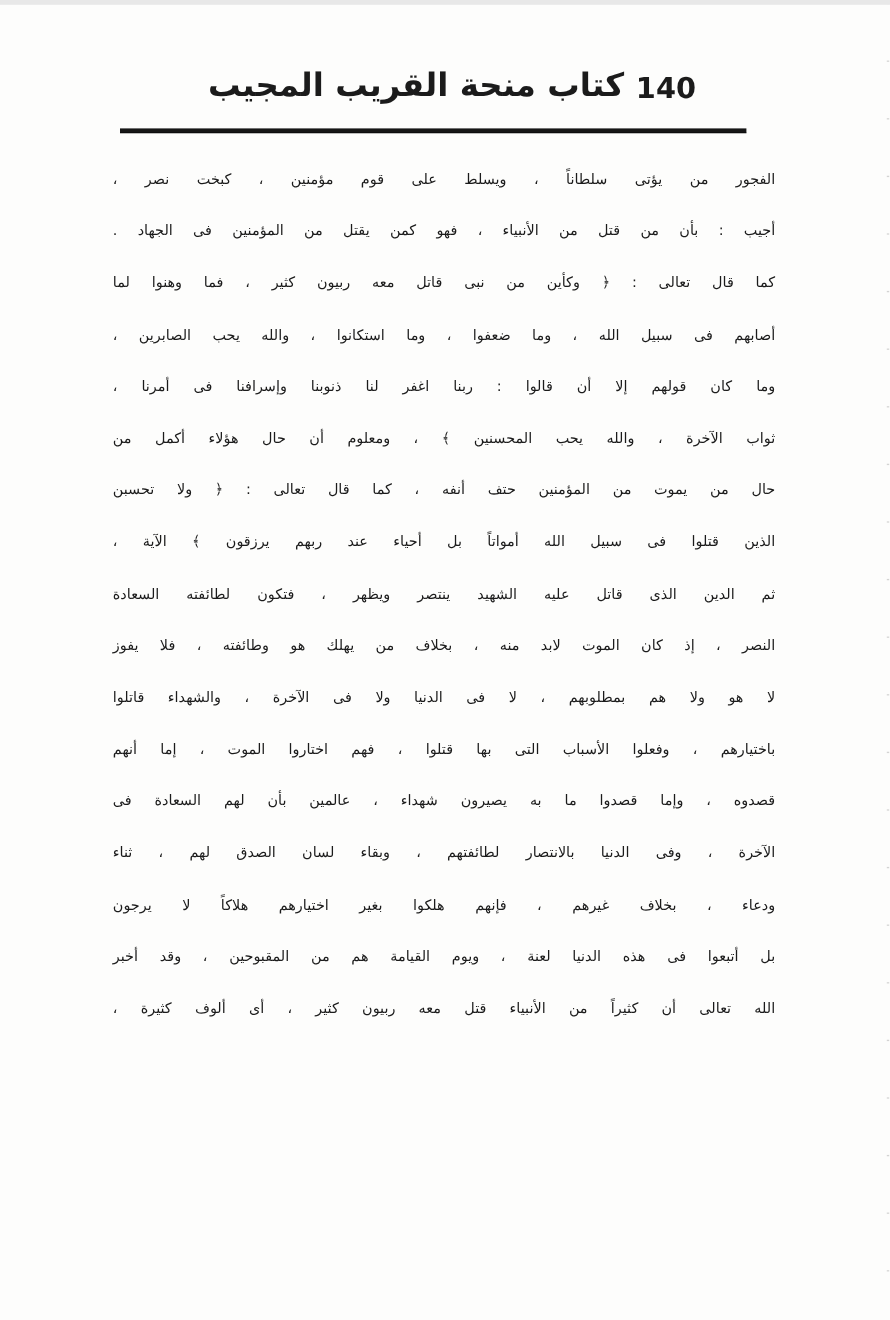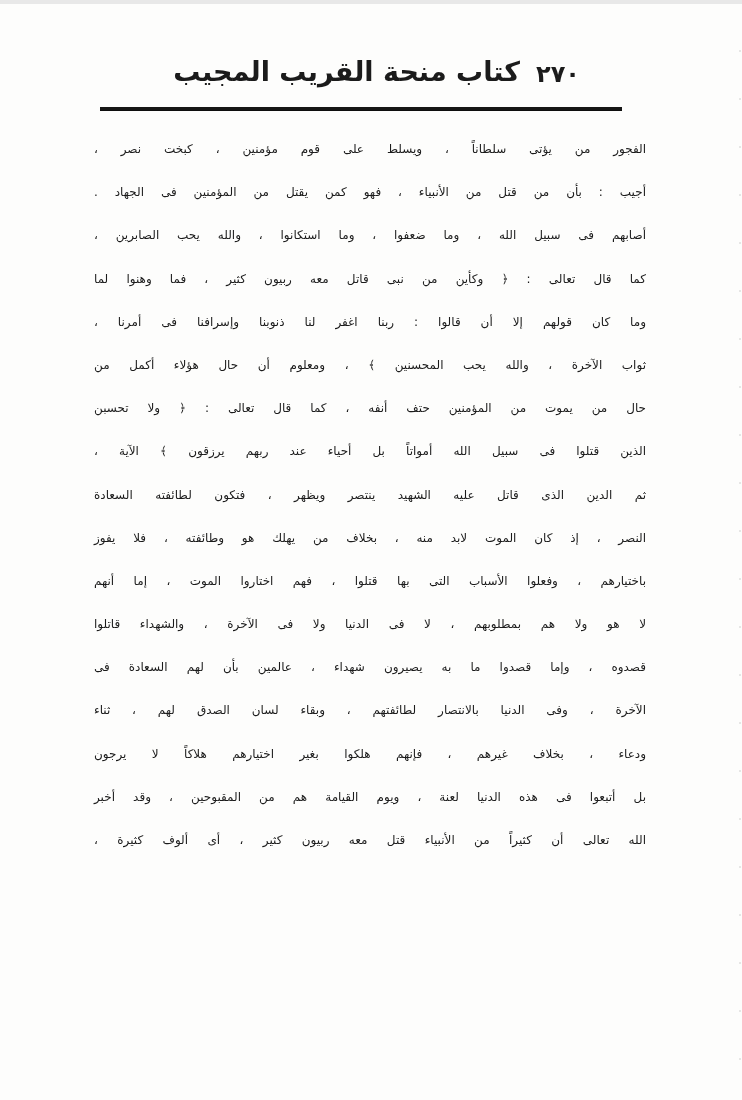--- a/index.html
+++ b/index.html
@@ -85,37 +85,37 @@
     overflow: visible;
   }
 </style>
 </head>
 <body>
 
 <div class="scan-page">
 
   <header class="page-header">
     <div class="book-title">كتاب منحة القريب المجيب</div>
-    <div class="page-number">٢٧٠</div>
+    <div class="page-number">140</div>
     <div class="header-rule"></div>
   </header>
 
   <main class="text-block">
     <p class="line">الفجور من يؤتى سلطاناً ، ويسلط على قوم مؤمنين ، كبخت نصر ،</p>
     <p class="line">أجيب : بأن من قتل من الأنبياء ، فهو كمن يقتل من المؤمنين فى الجهاد .</p>
+    <p class="line">كما قال تعالى : ﴿ وكأين من نبى قاتل معه ربيون كثير ، فما وهنوا لما</p>
     <p class="line">أصابهم فى سبيل الله ، وما ضعفوا ، وما استكانوا ، والله يحب الصابرين ،</p>
-    <p class="line">كما قال تعالى : ﴿ وكأين من نبى قاتل معه ربيون كثير ، فما وهنوا لما</p>
     <p class="line">وما كان قولهم إلا أن قالوا : ربنا اغفر لنا ذنوبنا وإسرافنا فى أمرنا ،</p>
     <p class="line">ثواب الآخرة ، والله يحب المحسنين ﴾ ، ومعلوم أن حال هؤلاء أكمل من</p>
     <p class="line">حال من يموت من المؤمنين حتف أنفه ، كما قال تعالى : ﴿ ولا تحسبن</p>
     <p class="line">الذين قتلوا فى سبيل الله أمواتاً بل أحياء عند ربهم يرزقون ﴾ الآية ،</p>
     <p class="line">ثم الدين الذى قاتل عليه الشهيد ينتصر ويظهر ، فتكون لطائفته السعادة</p>
     <p class="line">النصر ، إذ كان الموت لابد منه ، بخلاف من يهلك هو وطائفته ، فلا يفوز</p>
+    <p class="line">لا هو ولا هم بمطلوبهم ، لا فى الدنيا ولا فى الآخرة ، والشهداء قاتلوا</p>
     <p class="line">باختيارهم ، وفعلوا الأسباب التى بها قتلوا ، فهم اختاروا الموت ، إما أنهم</p>
-    <p class="line">لا هو ولا هم بمطلوبهم ، لا فى الدنيا ولا فى الآخرة ، والشهداء قاتلوا</p>
     <p class="line">قصدوه ، وإما قصدوا ما به يصيرون شهداء ، عالمين بأن لهم السعادة فى</p>
     <p class="line">الآخرة ، وفى الدنيا بالانتصار لطائفتهم ، وبقاء لسان الصدق لهم ، ثناء</p>
     <p class="line">ودعاء ، بخلاف غيرهم ، فإنهم هلكوا بغير اختيارهم هلاكاً لا يرجون</p>
     <p class="line">بل أتبعوا فى هذه الدنيا لعنة ، ويوم القيامة هم من المقبوحين ، وقد أخبر</p>
     <p class="line">الله تعالى أن كثيراً من الأنبياء قتل معه ربيون كثير ، أى ألوف كثيرة ،</p>
   </main>
 
   <div class="scan-edge"></div>
 </div>
 

